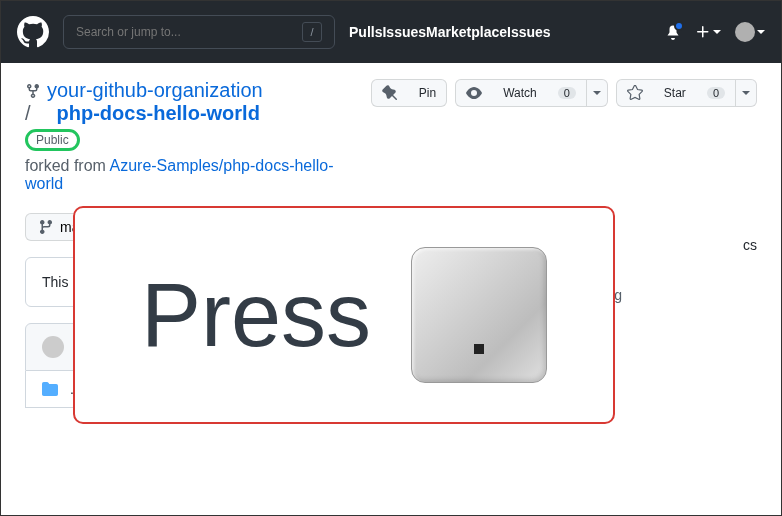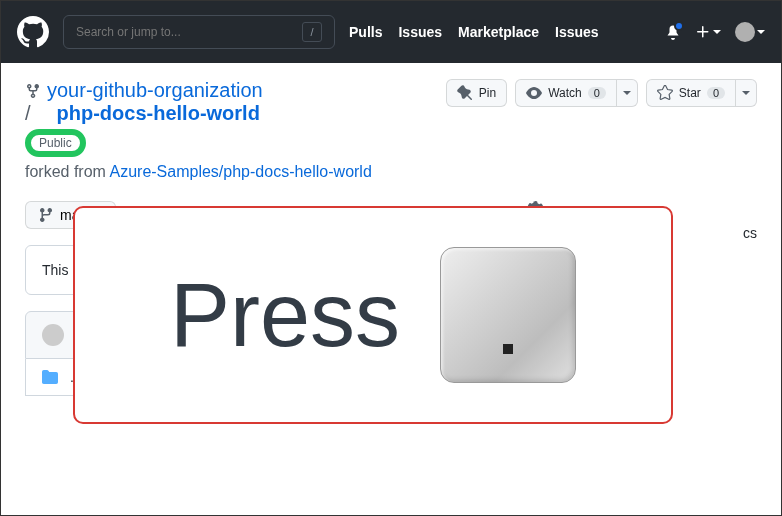--- a/index.html
+++ b/index.html
@@ -2,43 +2,43 @@
 <html><head>
 <meta charset="utf-8">
 <style>
 * { box-sizing: border-box; margin: 0; padding: 0; }
 body { font-family: -apple-system, BlinkMacSystemFont, "Segoe UI", Helvetica, Arial, sans-serif; font-size: 14px; color: #24292f; background: #fff; width: 782px; height: 516px; overflow: hidden; position: relative; border: 1px solid #333; }
 .header { background: #24292f; height: 62px; display: flex; align-items: center; padding: 0 16px; gap: 14px; }
 .logo { color: #fff; }
 .search-box { background: #24292f; border: 1px solid #444c56; border-radius: 6px; padding: 6px 12px; display: flex; align-items: center; width: 272px; justify-content: space-between; }
 .search-box input { background: transparent; border: none; color: #8b949e; font-size: 12px; outline: none; width: 220px; }
 .search-slash { border: 1px solid #444c56; border-radius: 3px; width: 20px; height: 20px; display: flex; align-items: center; justify-content: center; color: #8b949e; font-size: 11px; }
-.nav-links { display: flex; gap: 16px; }
+.nav-links { display: flex; }
 .nav-links a { color: #fff; text-decoration: none; font-weight: 600; font-size: 14px; }
 .header-right { margin-left: auto; display: flex; align-items: center; gap: 14px; }
 .bell { position: relative; color: #fff; }
 .bell-dot { position: absolute; top: -3px; right: -3px; width: 10px; height: 10px; background: #1f6feb; border: 2px solid #24292f; border-radius: 50%; }
 .plus-menu { color: #fff; display: flex; align-items: center; gap: 2px; }
 .avatar { width: 20px; height: 20px; background: #b0b0b0; border-radius: 50%; }
 .avatar-wrap { display: flex; align-items: center; gap: 2px; }
 .caret { width: 0; height: 0; border-left: 4px solid transparent; border-right: 4px solid transparent; border-top: 4px solid #fff; }
 
 .repo-head { padding: 16px 24px 0 24px; background: #fff; }
 .repo-title-row { display: flex; align-items: flex-start; gap: 16px; }
 .repo-title { font-size: 20px; font-weight: 400; display: flex; align-items: center; gap: 6px; flex-wrap: wrap; }
 .repo-title a { color: #0969da; text-decoration: none; }
 .repo-title .org { font-weight: 400; }
 .repo-title .repo { font-weight: 600; padding-left: 20px; }
 .repo-title .sep { color: #57606a; }
-.public-badge { border: 6px solid #22c55e; border-radius: 2em; padding: 1px 8px; font-size: 12px; color: #57606a; font-weight: 500; display: inline-block; margin-top: 4px; }
+.public-badge { border: 3px solid #22c55e; border-radius: 2em; padding: 1px 8px; font-size: 12px; color: #57606a; font-weight: 500; display: inline-block; margin-top: 4px; }
 .forked-from { font-size: 16px; color: #57606a; margin-top: 6px; }
 .forked-from a { color: #0969da; text-decoration: none; }
 
 .repo-actions { display: flex; gap: 8px; margin-left: auto; }
-.btn { background: #f6f8fa; border: 1px solid rgba(27,31,36,0.15); border-radius: 6px; padding: 4px 10px; font-size: 12px; display: inline-flex; align-items: center; gap: 6px; cursor: pointer; color: #24292f; font-weight: 500; height: 28px; }
+.btn { background: #f6f8fa; border: 1px solid rgba(27,31,36,0.15); border-radius: 6px; padding: 4px 10px; font-size: 12px; display: inline-flex; align-items: center; gap: 21px; cursor: pointer; color: #24292f; font-weight: 500; height: 28px; }
 .btn-group { display: flex; align-items: center; }
 .btn-group .btn:first-child { border-top-right-radius: 0; border-bottom-right-radius: 0; }
 .btn-group .btn.dd { border-top-left-radius: 0; border-bottom-left-radius: 0; border-left: none; padding: 4px 6px; }
 .counter { background: rgba(175,184,193,0.3); border-radius: 2em; padding: 0 6px; font-size: 11px; font-weight: 500; min-width: 18px; text-align: center; }
 
 .tabs { display: flex; align-items: center; padding: 0 24px; border-bottom: 1px solid #d0d7de; margin-top: 18px; gap: 8px; }
 .tab { padding: 8px 12px; display: flex; align-items: center; gap: 6px; font-size: 14px; color: #24292f; border-bottom: 2px solid transparent; }
 .tab.active { border-bottom-color: #fd8c73; font-weight: 600; }
 .kebab { margin-left: auto; padding: 8px; color: #57606a; cursor: pointer; }
 
@@ -61,21 +61,21 @@
 
 .file-row { border: 1px solid #d0d7de; border-top: none; padding: 10px 16px; display: flex; align-items: center; gap: 12px; font-size: 14px; }
 .file-icon { color: #54aeff; }
 .file-name { width: 110px; overflow: hidden; text-overflow: ellipsis; white-space: nowrap; }
 .file-msg { color: #57606a; flex: 1; overflow: hidden; text-overflow: ellipsis; white-space: nowrap; }
 .file-time { color: #57606a; }
 
 .about-list { list-style: none; }
 .about-list li { display: flex; align-items: center; gap: 8px; padding: 4px 0; font-size: 14px; color: #57606a; }
 
-.overlay { position: absolute; left: 72px; top: 205px; width: 600px; height: 218px; border: 2px solid #d83933; border-radius: 10px; background: #fff; display: flex; align-items: center; justify-content: center; gap: 40px; z-index: 100; }
+.overlay { position: absolute; left: 72px; top: 205px; width: 542px; height: 218px; border: 2px solid #d83933; border-radius: 10px; background: #fff; display: flex; align-items: center; justify-content: center; gap: 40px; z-index: 100; }
 .overlay-text { font-size: 90px; color: #333c46; font-weight: 400; }
 .keycap { width: 136px; height: 136px; border-radius: 14px; background: linear-gradient(135deg, #eee 0%, #bdbdbd 70%, #e0e0e0 100%); border: 1px solid #999; position: relative; box-shadow: inset 2px 2px 3px rgba(255,255,255,0.6), inset -2px -2px 5px rgba(0,0,0,0.15); }
 .keycap::after { content: ""; position: absolute; width: 10px; height: 10px; background: #222; bottom: 28px; left: 50%; transform: translateX(-50%); }
 
 svg { display: block; }
 </style>
 </head>
 <body>
 
 <div class="header">

